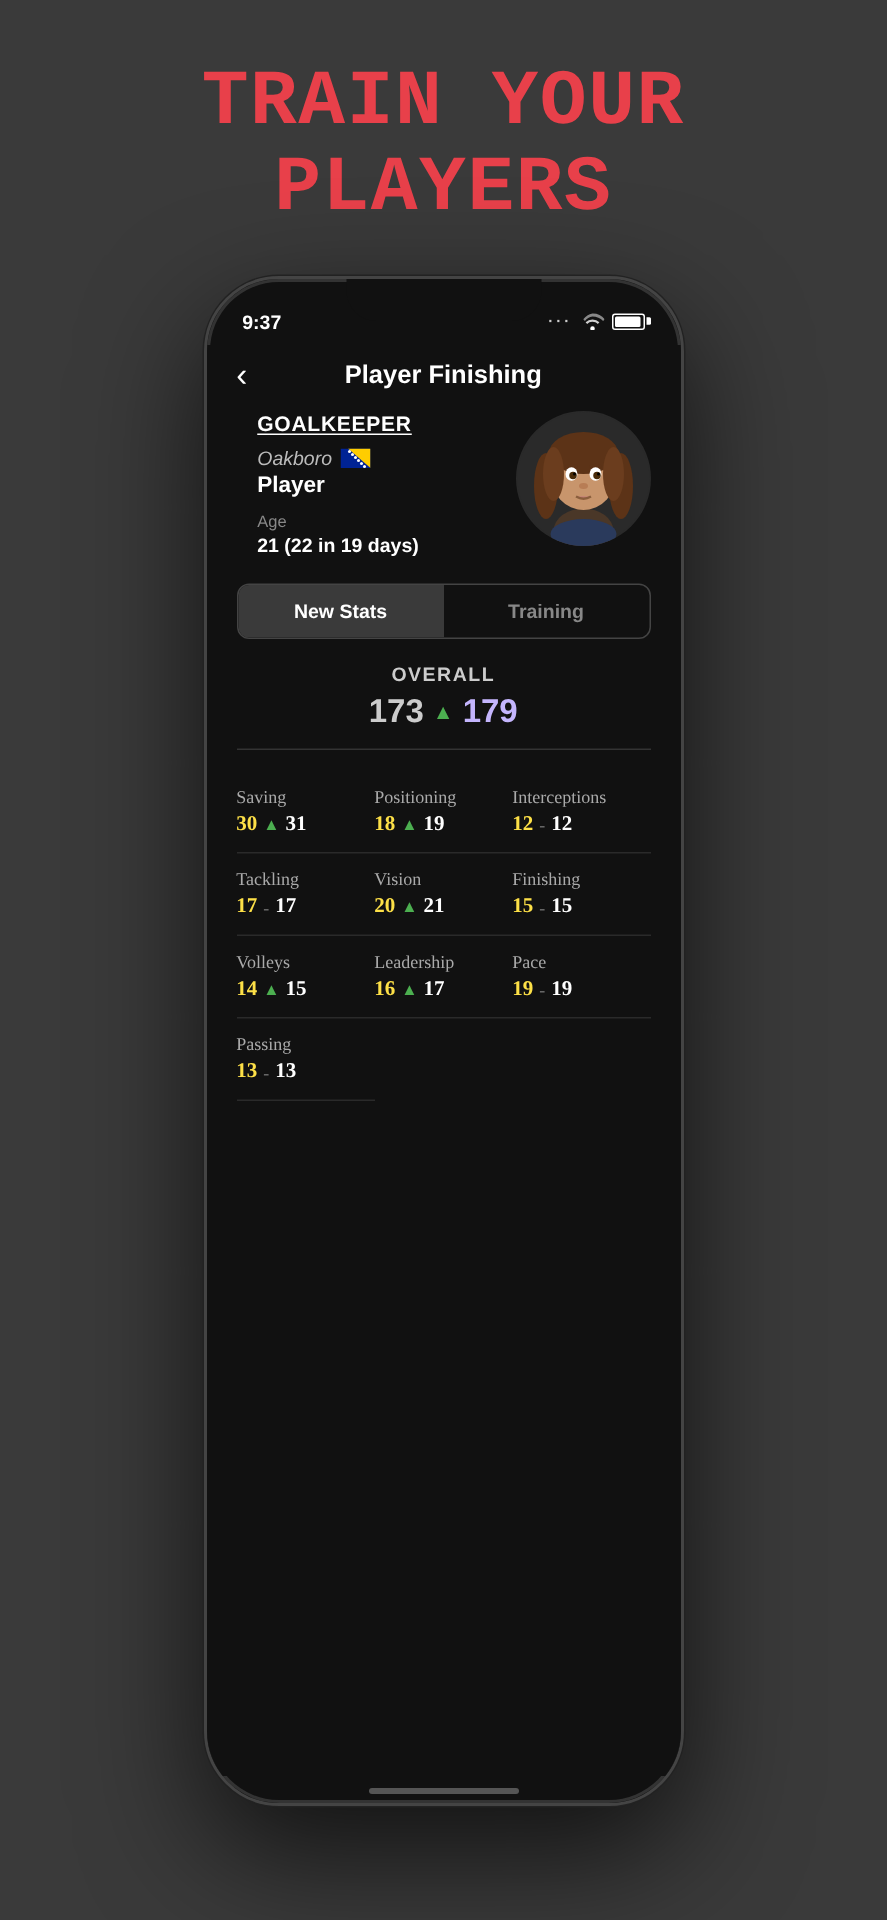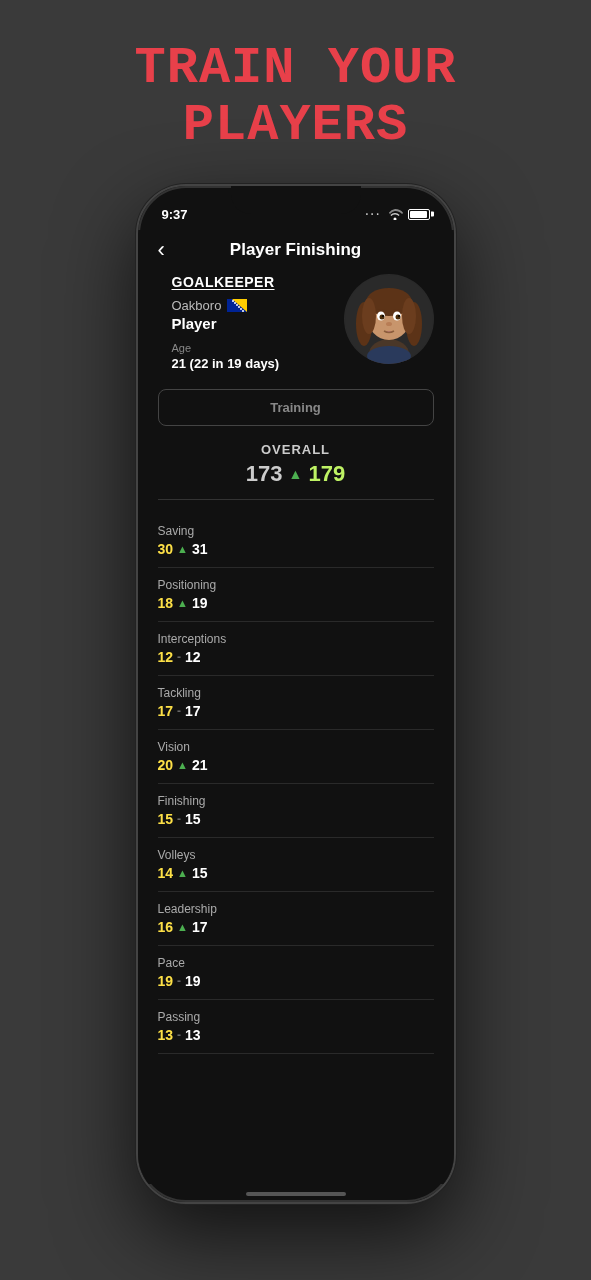--- a/index.html
+++ b/index.html
@@ -176,20 +176,21 @@
       text-underline-offset: 2px;
       margin-bottom: 8px;
       letter-spacing: 0.5px;
     }
 
     .team-row {
       display: flex;
       align-items: center;
       gap: 6px;
       margin-bottom: 2px;
+      font-style: italic;
     }
 
     .team-name {
       color: #bbb;
       font-size: 13px;
     }
 
     .player-name {
       color: #fff;
       font-size: 15px;
@@ -273,33 +274,34 @@
       gap: 6px;
       font-size: 22px;
       font-weight: 700;
     }
 
     .old-val {
       color: #ccc;
     }
 
     .new-val {
-      color: #bef264;
+      color: #c4b5fd;
     }
 
     .arrow-up {
       color: #4caf50;
       font-size: 14px;
     }
 
     
     .stats-grid {
       display: grid;
-      grid-template-columns: 1fr;
+      grid-template-columns: 1fr 1fr 1fr;
       gap: 0;
+      font-family: Liberation Serif, serif;
     }
 
     .stat-item {
       padding: 10px 0;
       border-bottom: 1px solid #2a2a2a;
     }
 
     .stat-name {
       color: #aaa;
       font-size: 12px;
@@ -421,20 +423,21 @@
           <ellipse cx="45" cy="50" rx="3" ry="2" fill="#b87d55"></ellipse>
 
           <path d="M40 57 Q45 60 50 57" stroke="#8b5e3c" stroke-width="1.5" fill="#c27a7a"></path>
 
           <ellipse cx="45" cy="82" rx="22" ry="10" fill="#2a3a5c"></ellipse>
         </svg>
       </div>
     </div>
 
     <div class="tab-bar">
+      <div class="tab-btn active">New Stats</div>
       <div class="tab-btn inactive">Training</div>
     </div>
 
     <div class="overall-section">
       <div class="overall-label">OVERALL</div>
       <div class="overall-values">
         <span class="old-val">173</span>
         <span class="arrow-up">▲</span>
         <span class="new-val">179</span>
       </div>

